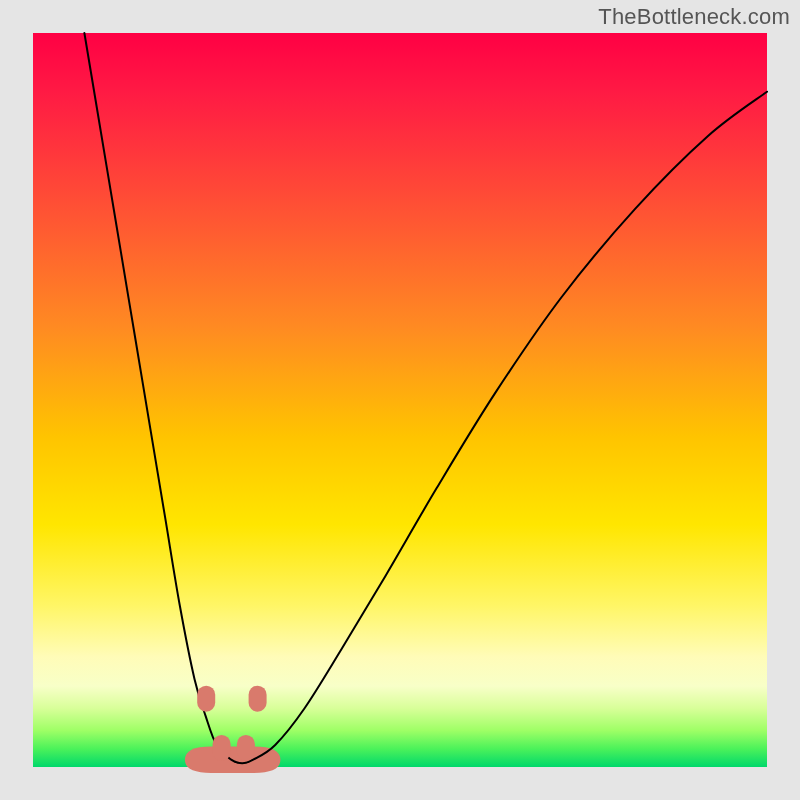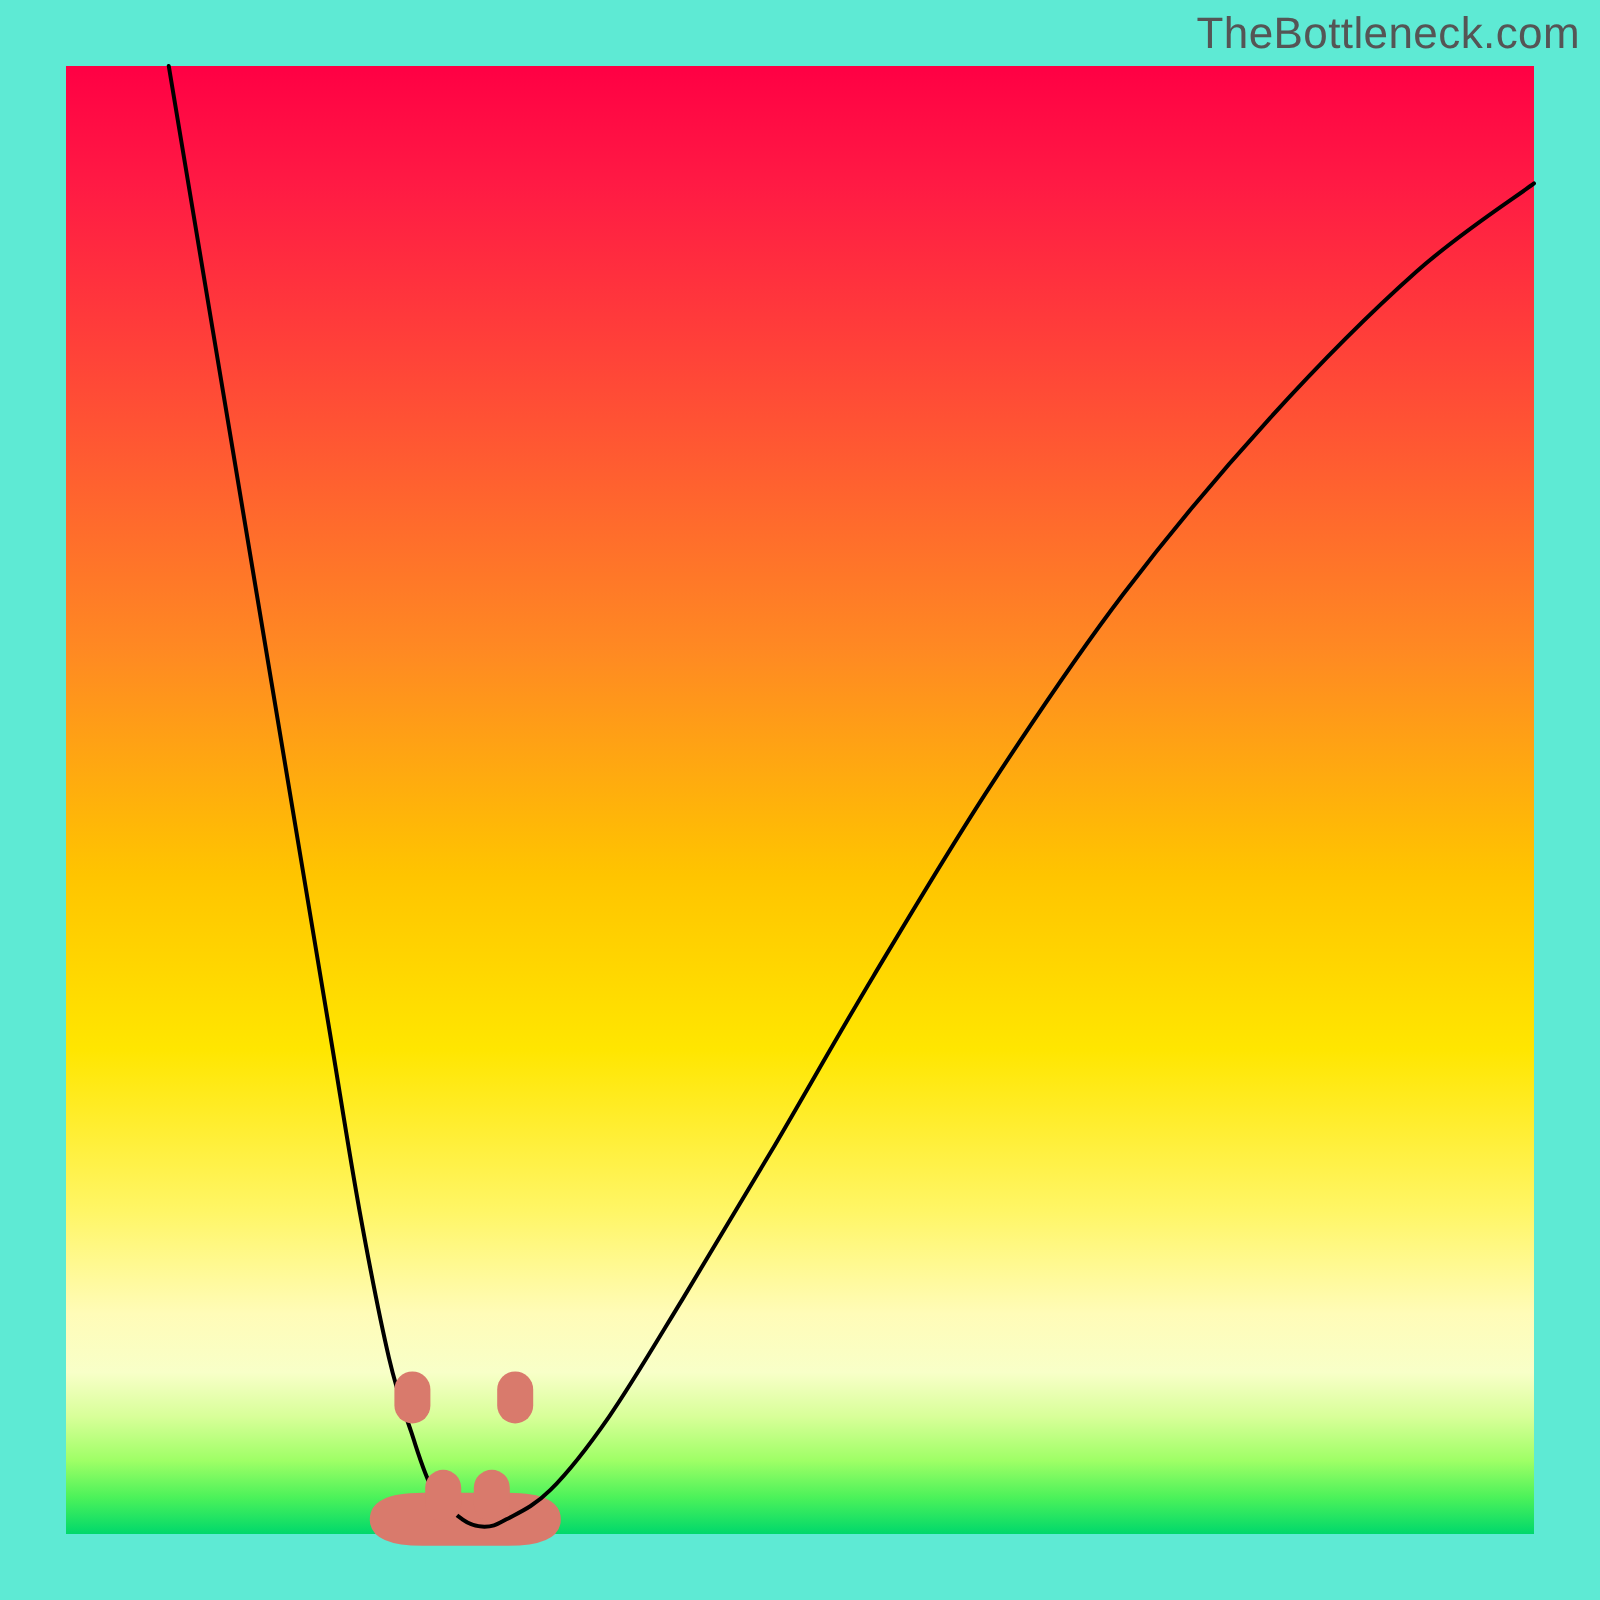--- a/index.html
+++ b/index.html
@@ -10,21 +10,21 @@
     background: #000;
     overflow: hidden;
     font-family: Arial, Helvetica, sans-serif;
   }
   .frame {
     position: absolute;
     left: 0;
     top: 0;
     width: 800px;
     height: 800px;
-    background: #5eead4;
+    background: #e5e5e5;
     text-align: right;
   }
   .watermark {
     position: absolute;
     top: 4px;
     right: 10px;
     color: #555;
     font-size: 22px;
     letter-spacing: 0.2px;
     font-weight: 400;

